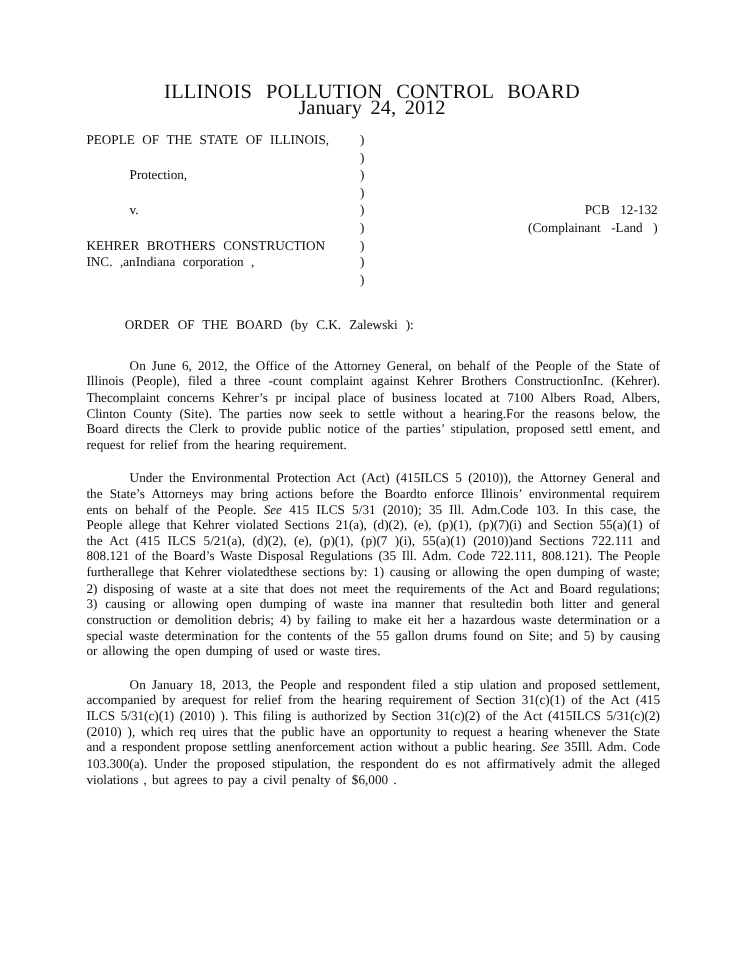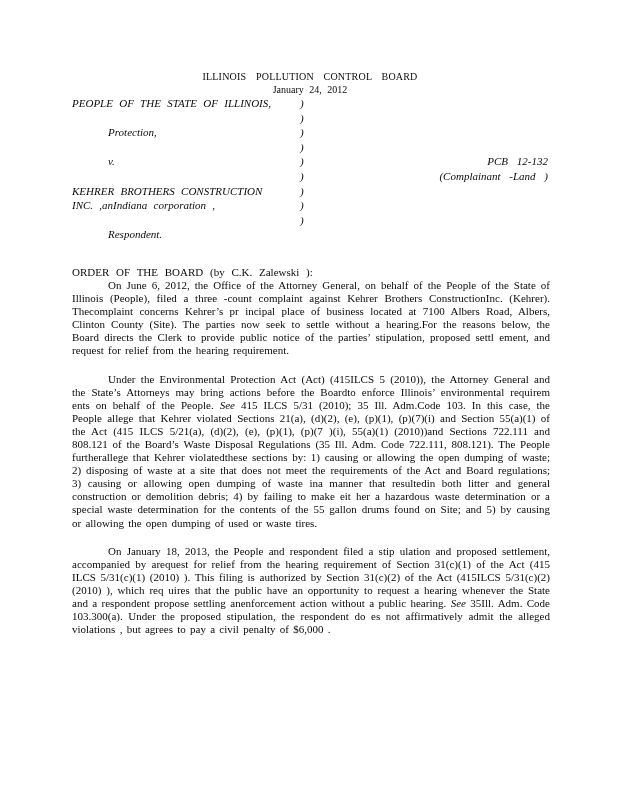--- a/index.html
+++ b/index.html
@@ -17,35 +17,35 @@
   .page {
     box-sizing: border-box;
     width: 618px;
     height: 800px;
     padding: 70px 70px 0 72px;
     background: #ffffff;
   }
   
   .doc-header {
     text-align: center;
-    font-size: 10px;
+    font-size: 17px;
     line-height: 13px;
   }
   .doc-title {
     word-spacing: 7px;
     letter-spacing: 0.2px;
   }
   .doc-date, .doc-note {
     word-spacing: 3px;
     text-align: center;
   }
   
   .caption {
+    margin-top: 14px;
     font-size: 11px;
-    font-style: italic;
   }
   .cap-row {
     display: flex;
     height: 14.6px;
     line-height: 14.6px;
     white-space: nowrap;
   }
   .cap-left {
     width: 228px;
     word-spacing: 3.5px;
@@ -63,23 +63,24 @@
     flex: 1 1 auto;
     word-spacing: 6px;
     text-align: right;
   }
   
   .order-heading {
     margin-top: 24px;
     font-size: 11px;
     line-height: 13px;
     word-spacing: 4px;
+    margin-left: 32px;
   }
   .order-body {
-    margin-top: 0;
+    margin-top: 21px;
   }
   .para {
     width: 478px;
     font-size: 11px;
     line-height: 13.1px;
     text-align: justify;
     text-indent: 36px;
     word-spacing: 1.5px;
     margin: 0 0 15px 0;
   }
@@ -136,25 +137,20 @@
     <div class="cap-row">
       <span class="cap-left">INC. ,anIndiana corporation ,</span>
       <span class="cap-paren">)</span>
       <span class="cap-right"></span>
     </div>
     <div class="cap-row">
       <span class="cap-left"></span>
       <span class="cap-paren">)</span>
       <span class="cap-right"></span>
     </div>
-    <div class="cap-row">
-      <span class="cap-left indent">Respondent.</span>
-      <span class="cap-paren"></span>
-      <span class="cap-right"></span>
-    </div>
   </div>
 
   <div class="order-heading">ORDER OF THE BOARD (by C.K. Zalewski ):</div>
 
   <div class="order-body">
     <p class="para"><span>On June 6, 2012, the Office of the Attorney General, on behalf of the People of the State of Illinois (People), filed a three -count complaint against Kehrer Brothers ConstructionInc. (Kehrer). Thecomplaint concerns Kehrer’s pr incipal place of business located at 7100 Albers Road, Albers, Clinton County (Site). The parties now seek to settle without a hearing.For the reasons below, the Board directs the Clerk to provide public notice of the parties’ stipulation, proposed settl ement, and request for relief from the hearing requirement.</span></p>
 
     <p class="para"><span>Under the Environmental Protection Act (Act) (415ILCS 5 (2010)), the Attorney General and the State’s Attorneys may bring actions before the Boardto enforce Illinois’ environmental requirem ents on behalf of the People. </span><span class="italic">See</span><span> 415 ILCS 5/31 (2010); 35 Ill. Adm.Code 103. In this case, the People allege that Kehrer violated Sections 21(a), (d)(2), (e), (p)(1), (p)(7)(i) and Section 55(a)(1) of the Act (415 ILCS 5/21(a), (d)(2), (e), (p)(1), (p)(7 )(i), 55(a)(1) (2010))and Sections 722.111 and 808.121 of the Board’s Waste Disposal Regulations (35 Ill. Adm. Code 722.111, 808.121). The People furtherallege that Kehrer violatedthese sections by: 1) causing or allowing the open dumping of waste; 2) disposing of waste at a site that does not meet the requirements of the Act and Board regulations; 3) causing or allowing open dumping of waste ina manner that resultedin both litter and general construction or demolition debris; 4) by failing to make eit her a hazardous waste determination or a special waste determination for the contents of the 55 gallon drums found on Site; and 5) by causing or allowing the open dumping of used or waste tires.</span></p>
 
     <p class="para"><span>On January 18, 2013, the People and respondent filed a stip ulation and proposed settlement, accompanied by arequest for relief from the hearing requirement of Section 31(c)(1) of the Act (415 ILCS 5/31(c)(1) (2010) ). This filing is authorized by Section 31(c)(2) of the Act (415ILCS 5/31(c)(2) (2010) ), which req uires that the public have an opportunity to request a hearing whenever the State and a respondent propose settling anenforcement action without a public hearing. </span><span class="italic">See</span><span> 35Ill. Adm. Code 103.300(a). Under the proposed stipulation, the respondent do es not affirmatively admit the alleged violations , but agrees to pay a civil penalty of $6,000 .</span></p>

